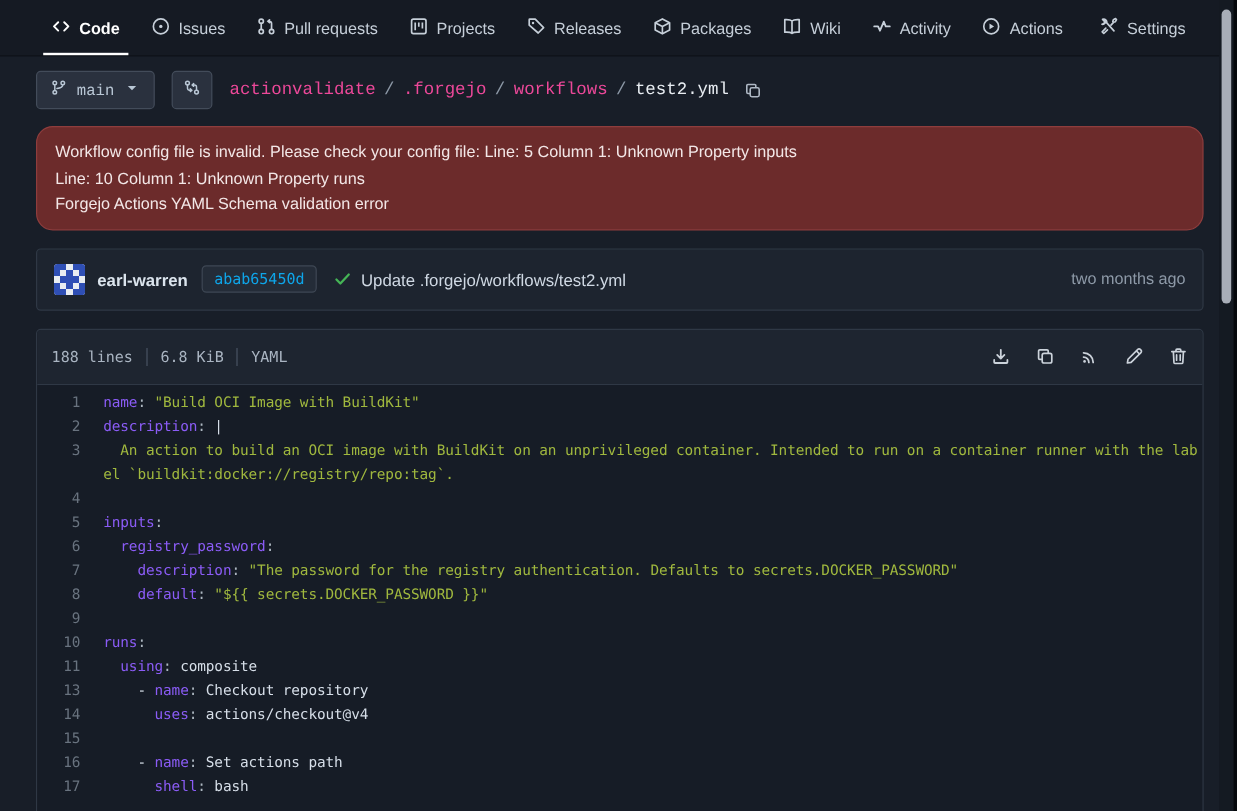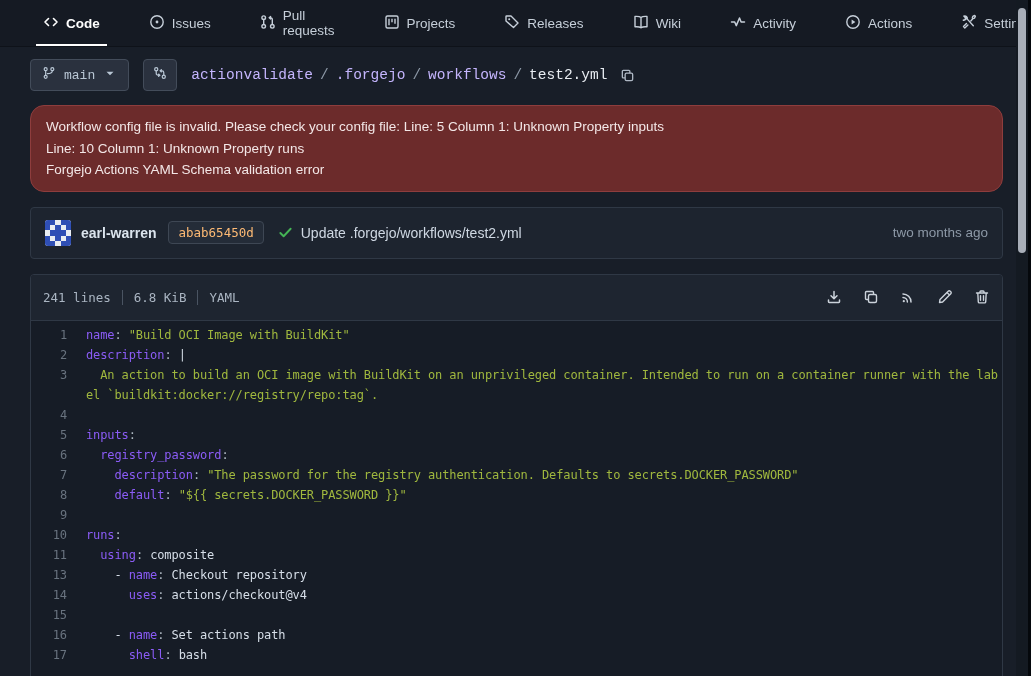--- a/index.html
+++ b/index.html
@@ -6,21 +6,21 @@
   html,body { width:1031px; height:676px; overflow:hidden; }
   body {
     background:#181e28;
     font-family:"Liberation Sans", sans-serif;
     color:#d6dee8;
     position:relative;
   }
   
   .navbar {
     height:47px; background:#151a23; border-bottom:1px solid #0e1219;
-    display:flex; align-items:stretch; padding:0 30px 0 30px;gap:23px;
+    display:flex; align-items:stretch; padding:0 30px 0 30px;
   }
   .nav-item {
     display:flex; align-items:center; gap:7px; padding:0 13px;
     color:#c6cfd9; font-size:13.5px; cursor:pointer; position:relative;
   }
   .nav-item svg { width:16px; height:16px; flex:0 0 auto; }
   .nav-item.active { color:#ffffff; font-weight:bold; }
   .nav-item.active::after {
     content:""; position:absolute; left:6px; right:6px; bottom:0; height:2px; background:#ffffff;
   }
@@ -30,42 +30,42 @@
     display:flex; align-items:center; margin:9px 28px 0 30px; height:38px;font-family:Liberation Mono, monospace;
   }
   .btn-like {
     display:flex; align-items:center; gap:8px; height:32px;
     background:#2a313e; border:1px solid #434c5a; border-radius:4px;
     color:#b9c7d5; font-size:13px; padding:0 11px; cursor:pointer;
   }
   .btn-like svg { width:14px; height:14px; }
   .compare-btn { margin-left:14px; padding:0 9px; }
   .breadcrumb { margin-left:14px; font-size:14.5px; display:flex; align-items:center; gap:7px; }
-  .breadcrumb .crumb-link { color:#c4b5fd; cursor:pointer; text-decoration:none; }
+  .breadcrumb .crumb-link { color:#ec4899; cursor:pointer; text-decoration:none; }
   .breadcrumb .crumb-sep { color:#8d99a7; }
   .breadcrumb .crumb-current { color:#e8edf2; }
   .copy-icon-btn { margin-left:6px; color:#aeb8c4; display:flex; align-items:center; cursor:pointer; }
   .copy-icon-btn svg { width:15px; height:15px; }
   
   .error-banner {
     margin:11px 28px 0 30px; background:#6c2b2b; border:1px solid #8e3d3d;
     border-radius:14px; padding:10px 15px; color:#f3e7e7;
     font-size:13.5px; line-height:21.5px;
   }
   
   .commit-panel {
     margin:15px 28px 0 30px; height:52px; background:#1d242f;
     border:1px solid #2f3845; border-radius:4px;
     display:flex; align-items:center; padding:0 14px;
   }
   .avatar { width:26px; height:26px; border-radius:3px; overflow:hidden; flex:0 0 auto; cursor:pointer; }
   .commit-author { font-weight:bold; font-size:14px; color:#dbe4ed; margin-left:10px; cursor:pointer; }
   .hash-chip {
     margin-left:12px; font-family:"DejaVu Sans Mono", monospace; font-size:12.5px;
-    color:#fdba74; background:#242c38; border:1px solid #3e4754; border-radius:4px;
+    color:#0ea5e9; background:#242c38; border:1px solid #3e4754; border-radius:4px;
     padding:3px 9px; cursor:pointer;
   }
   .commit-check { margin-left:14px; color:#45b556; display:flex; align-items:center; }
   .commit-check svg { width:15px; height:15px; }
   .commit-msg { margin-left:8px; font-size:14px; color:#cfd8e3; cursor:pointer; }
   .commit-time { margin-left:auto; font-size:13.5px; color:#8d99a7; }
   
   .file-panel {
     margin:15px 28px 0 30px; border:1px solid #2f3845; border-radius:4px 4px 0 0;
     overflow:hidden;
@@ -148,20 +148,27 @@
           <path d="M5 4.8v6.4M8 4.8v3.4M11 4.8v4.9"></path>
         </svg></span>
     <span>Projects</span>
   </div>
   <div class="nav-item">
     <span><svg viewBox="0 0 16 16" fill="none" stroke="currentColor" stroke-width="1.4" stroke-linejoin="round">
           <path d="M2 7V2.5A.5.5 0 0 1 2.5 2H7l7 7-4.5 4.5z"></path>
           <circle cx="5.2" cy="5.2" r="1" fill="currentColor" stroke="none"></circle>
         </svg></span>
     <span>Releases</span>
+  </div>
+  <div class="nav-item">
+    <span><svg viewBox="0 0 16 16" fill="none" stroke="currentColor" stroke-width="1.4" stroke-linejoin="round">
+          <path d="M8 1.8 14 5v6L8 14.2 2 11V5z"></path>
+          <path d="M2 5l6 3 6-3M8 8v6"></path>
+        </svg></span>
+    <span>Packages</span>
   </div>
   <div class="nav-item">
     <span><svg viewBox="0 0 16 16" fill="none" stroke="currentColor" stroke-width="1.4" stroke-linejoin="round">
           <path d="M8 3.5C6.8 2.4 5 2.2 2 2.4v10.4c3-.2 4.8 0 6 1 1.2-1 3-1.2 6-1V2.4c-3-.2-4.8 0-6 1.1zM8 3.5v10.3"></path>
         </svg></span>
     <span>Wiki</span>
   </div>
   <div class="nav-item">
     <span><svg viewBox="0 0 16 16" fill="none" stroke="currentColor" stroke-width="1.5" stroke-linecap="round" stroke-linejoin="round">
           <path d="M1.5 8h3.2l1.6 3.6L9.5 4l1.6 4h3.4"></path>
@@ -241,21 +248,21 @@
         <path d="M2.5 8.5 6 12l7.5-8"></path>
       </svg>
     </span>
   <span class="commit-msg">Update .forgejo/workflows/test2.yml</span>
   <span class="commit-time">two months ago</span>
 </div>
 
 <div class="file-panel">
   <div class="file-header">
     <div class="file-meta">
-      <span>241 lines</span>
+      <span>188 lines</span>
       <span class="meta-divider"></span>
       <span>6.8 KiB</span>
       <span class="meta-divider"></span>
       <span>YAML</span>
     </div>
     <div class="file-actions">
       <span class="icon-btn">
           <svg viewBox="0 0 16 16" fill="none" stroke="currentColor" stroke-width="1.5" stroke-linecap="round" stroke-linejoin="round">
             <path d="M8 2.5v7M5 6.8 8 9.8l3-3M2.5 11v1.8a.7.7 0 0 0 .7.7h9.6a.7.7 0 0 0 .7-.7V11"></path>
           </svg>

